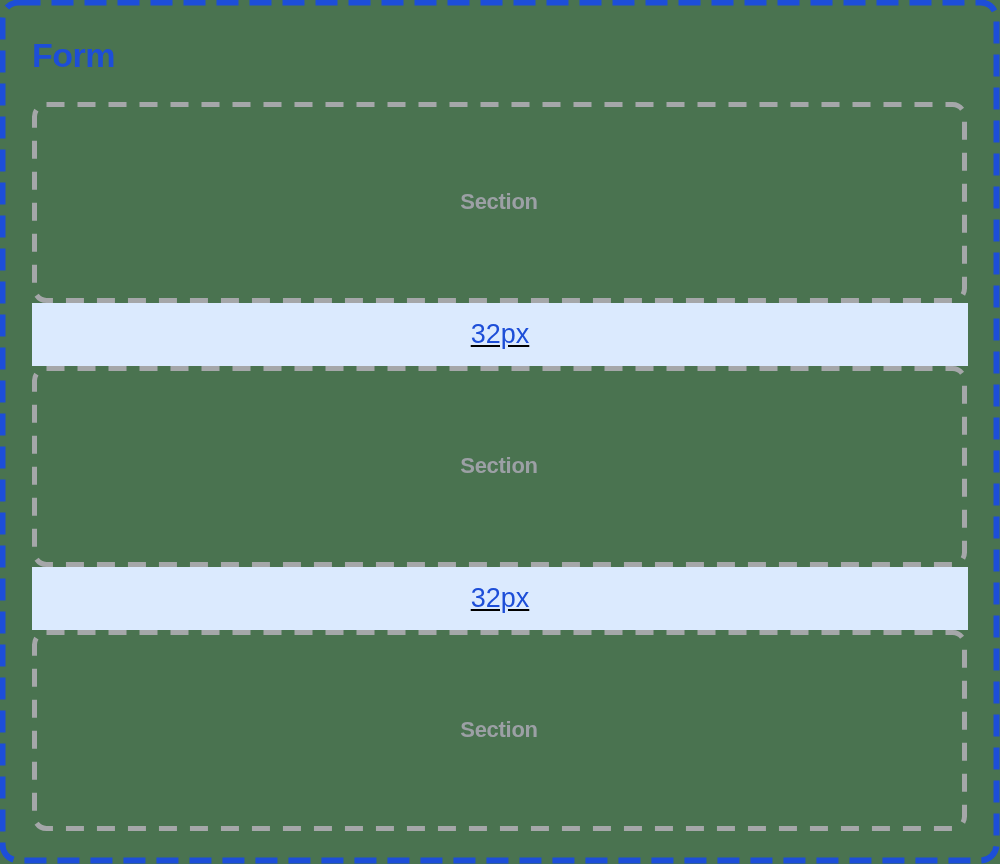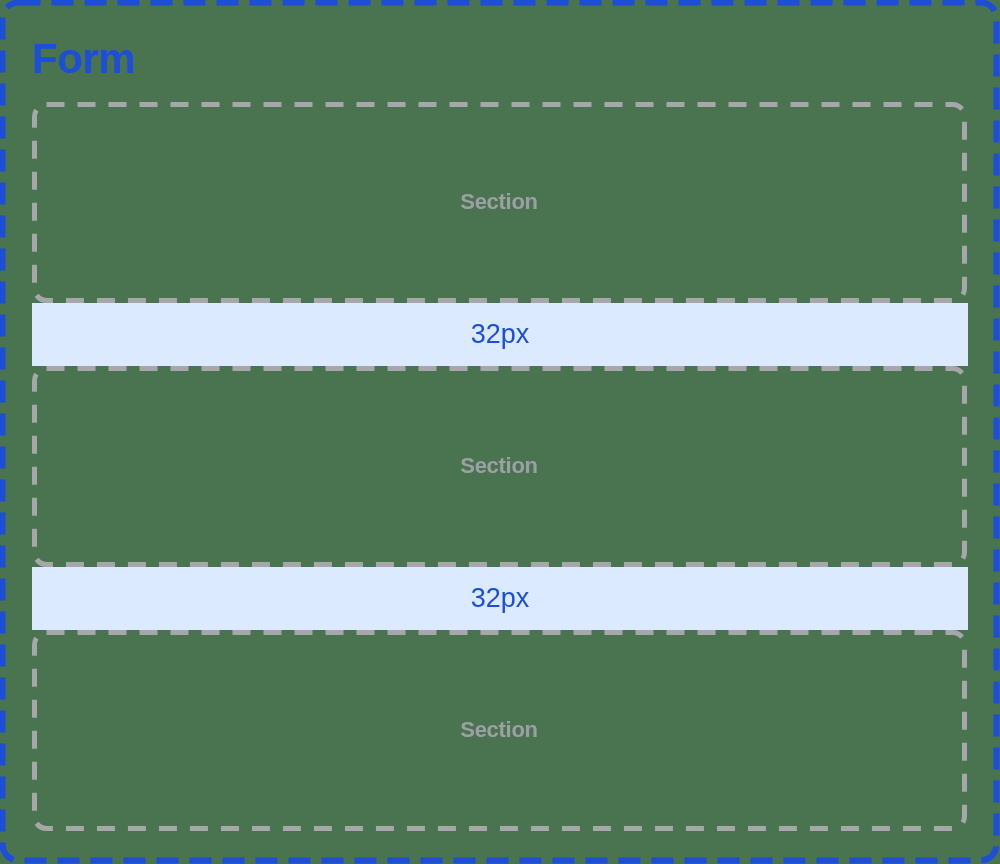--- a/index.html
+++ b/index.html
@@ -36,21 +36,21 @@
     fill: none;
     stroke: var(--section-border, #a5a7a9);
     stroke-width: 5;
     stroke-dasharray: 18 13;
   }
   .form-label {
     position: absolute;
     left: 32px;
     top: 38px;
     z-index: 3;
-    font-size: 42px;
+    font-size: 34px;
     font-weight: bold;
     line-height: 1;
     letter-spacing: -0.5px;
     color: var(--form-label, #1d4ed8);
   }
   .section-box {
     position: absolute;
     left: 34px;
     width: 930px;
     height: 196px;
@@ -71,20 +71,21 @@
   .spacer {
     position: absolute;
     left: 32px;
     width: 936px;
     height: 63px;
     z-index: 1;
     display: flex;
     align-items: center;
     justify-content: center;
     background: var(--spacer-fill, #dbeafe);
+    text-decoration: underline;
   }
   .spacer.b1 { top: 303px; }
   .spacer.b2 { top: 567px; }
   .spacer-label {
     font-size: 27px;
     font-weight: 400;
     color: var(--spacer-label, #1d4ed8);
   }
 </style>
 </head>

